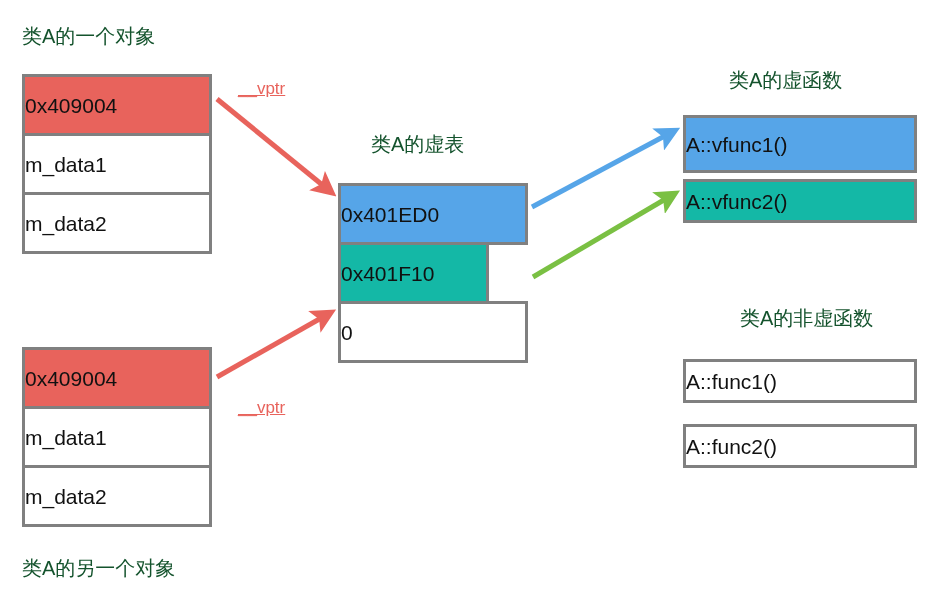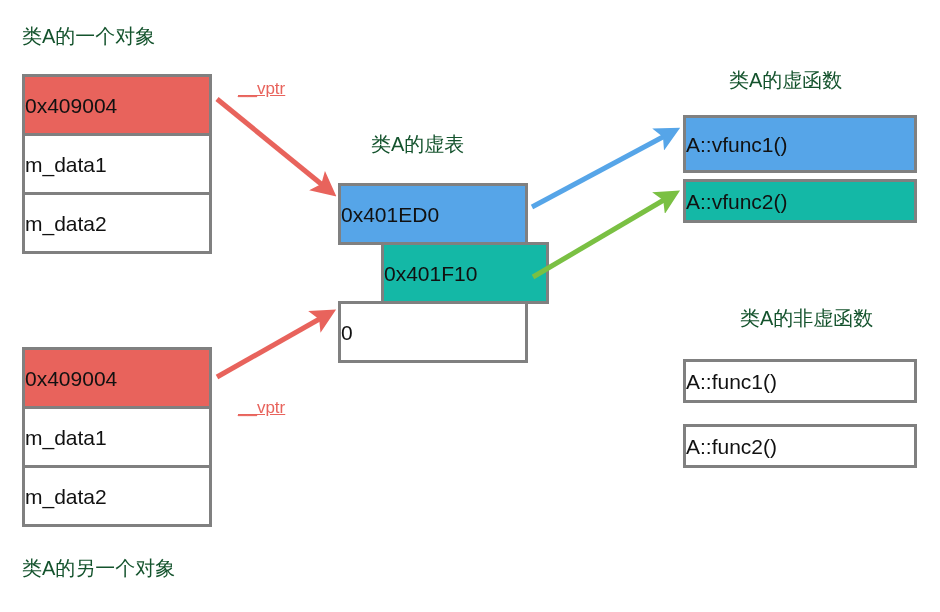--- a/index.html
+++ b/index.html
@@ -95,21 +95,21 @@
       <span>m_data2</span>
     </div>
   </div>
 
   <div class="vptr-label" style="left:238px; top:399px;">__vptr</div>
 
   <div class="stack" style="left:338px; top:183px; width:190px;">
     <div class="memcell cell-blue" style="width:190px; height:62px; margin-bottom:-3px;">
       <span>0x401ED0</span>
     </div>
-    <div class="memcell cell-green" style="width:168px; height:62px; margin-bottom:-3px;margin-left:43px;">
+    <div class="memcell cell-green" style="width:151px; height:62px; margin-bottom:-3px;">
       <span>0x401F10</span>
     </div>
     <div class="memcell" style="width:190px; height:62px;">
       <span>0</span>
     </div>
   </div>
 
   <div class="memcell cell-blue" style="left:683px; top:115px; width:234px; height:58px;">
     <span>A::vfunc1()</span>
   </div>

